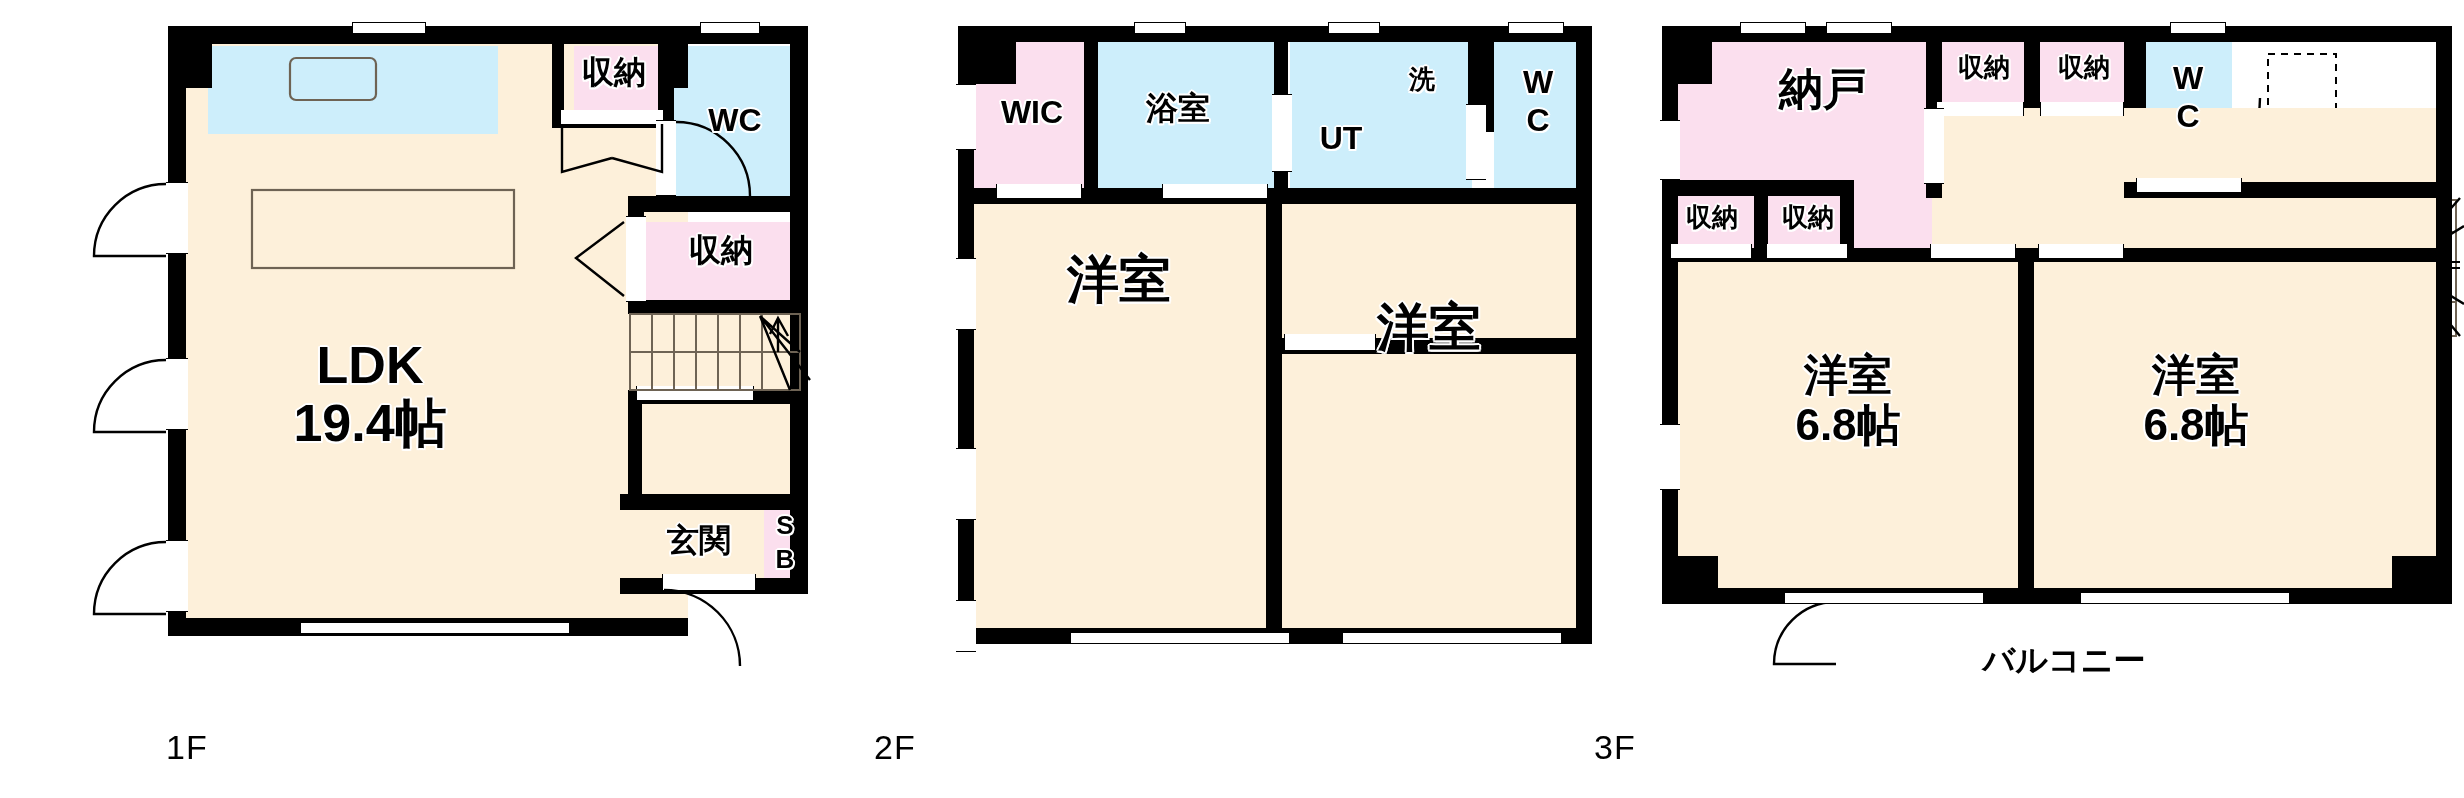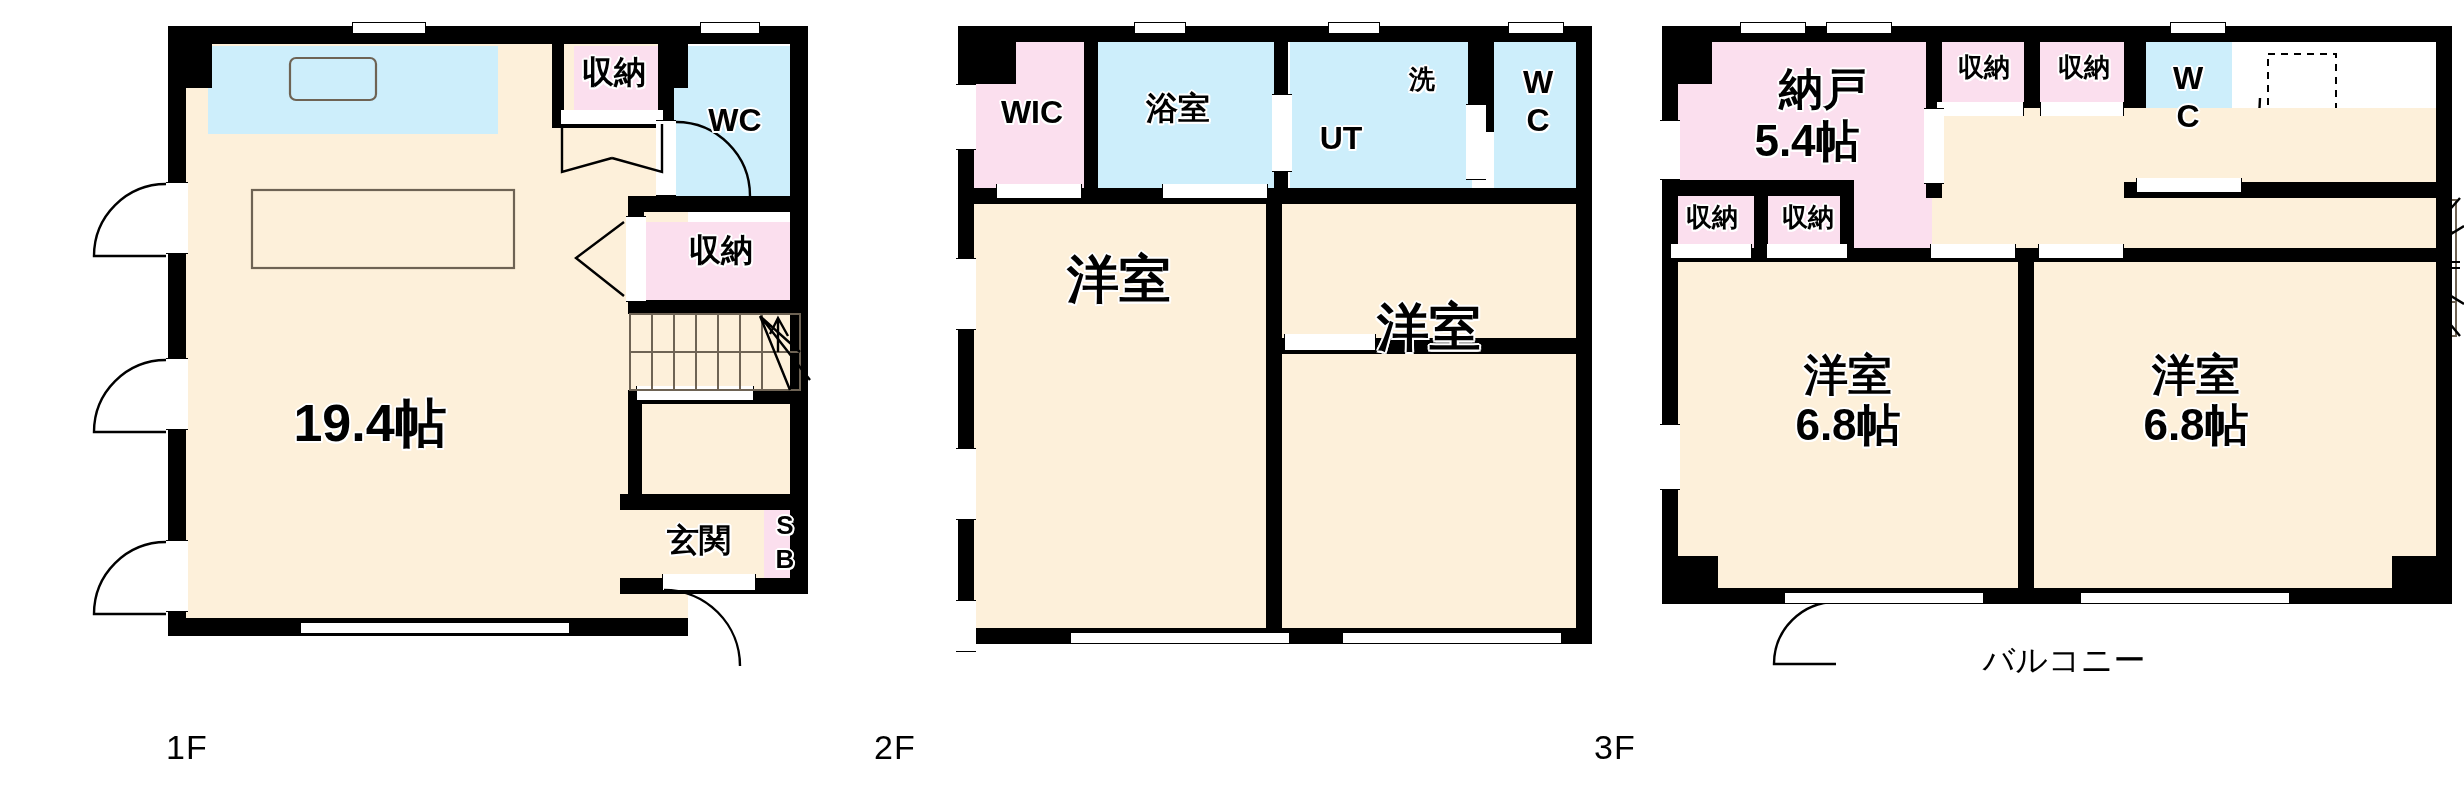--- a/index.html
+++ b/index.html
@@ -172,20 +172,23 @@
         <line class="stairline" x1="674" y1="314" x2="674" y2="390"></line>
         <line class="stairline" x1="696" y1="314" x2="696" y2="390"></line>
         <line class="stairline" x1="718" y1="314" x2="718" y2="390"></line>
         <line class="stairline" x1="740" y1="314" x2="740" y2="390"></line>
         <line class="stairline" x1="762" y1="314" x2="762" y2="390"></line>
         <path class="arrow" d="M 760 316 L 800 352 M 760 316 L 810 380 M 760 316 L 790 390"></path>
         <path class="arrow" d="M 778 352 L 778 320 M 770 334 L 778 318 L 788 336"></path>
       </g>
     </svg>
 
+    <div class="label lbl-xl" style="left:280px; top:338px; width:180px;">
+      <span>LDK</span>
+    </div>
     <div class="label lbl-xl" style="left:250px; top:396px; width:240px;">
       <span>19.4帖</span>
     </div>
     <div class="label lbl-md" style="left:562px; top:56px; width:104px;">
       <span>収納</span>
     </div>
     <div class="label lbl-md" style="left:680px; top:104px; width:110px;">
       <span>WC</span>
     </div>
     <div class="label lbl-md" style="left:648px; top:234px; width:146px;">
@@ -390,23 +393,20 @@
         </g>
 
         <path class="balcony" d="M 92 604 L 92 710 Q 92 718 100 718 L 664 718 Q 672 718 672 710 L 672 604 Z"></path>
         <path class="balcony" d="M 102 604 L 102 702 Q 102 708 108 708 L 656 708 Q 662 708 662 702 L 662 604"></path>
       </g>
     </svg>
 
     <div class="label lbl-lg" style="left:68px; top:66px; width:150px;">
       <span>納戸</span>
     </div>
-    <div class="label lbl-lg" style="left:38px; top:118px; width:178px;">
-      <span>5.4帖</span>
-    </div>
     <div class="label lbl-sm" style="left:262px; top:54px; width:84px;">
       <span>収納</span>
     </div>
     <div class="label lbl-sm" style="left:362px; top:54px; width:84px;">
       <span>収納</span>
     </div>
     <div class="label lbl-sm" style="left:-8px; top:204px; width:80px;">
       <span>収納</span>
     </div>
     <div class="label lbl-sm" style="left:88px; top:204px; width:80px;">
@@ -423,21 +423,21 @@
     </div>
     <div class="label lbl-lg" style="left:78px; top:402px; width:180px;">
       <span>6.8帖</span>
     </div>
     <div class="label lbl-lg" style="left:440px; top:352px; width:152px;">
       <span>洋室</span>
     </div>
     <div class="label lbl-lg" style="left:426px; top:402px; width:180px;">
       <span>6.8帖</span>
     </div>
-    <div class="label lbl-md" style="left:224px; top:644px; width:320px; font-weight:400;">
+    <div class="label lbl-md" style="left:224px; top:644px; width:320px; font-weight:700;">
       <span>バルコニー</span>
     </div>
     <div class="floor-tag" style="left:-86px; top:728px;">
       <span>3F</span>
     </div>
   </div>
 
 </div>
 
 </body></html>

